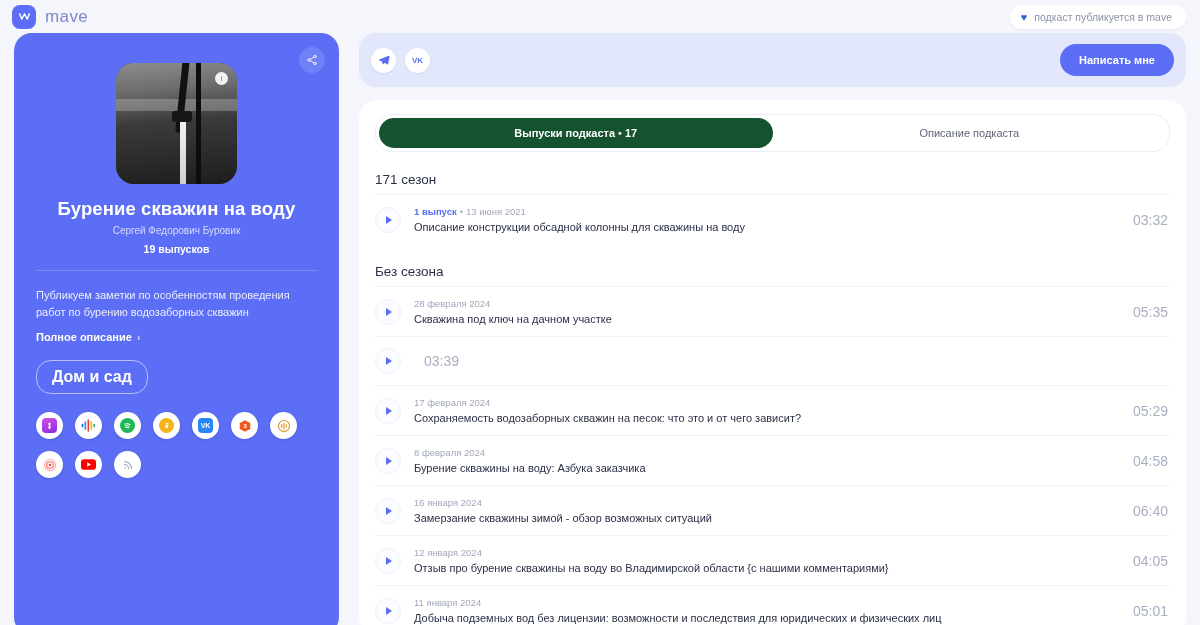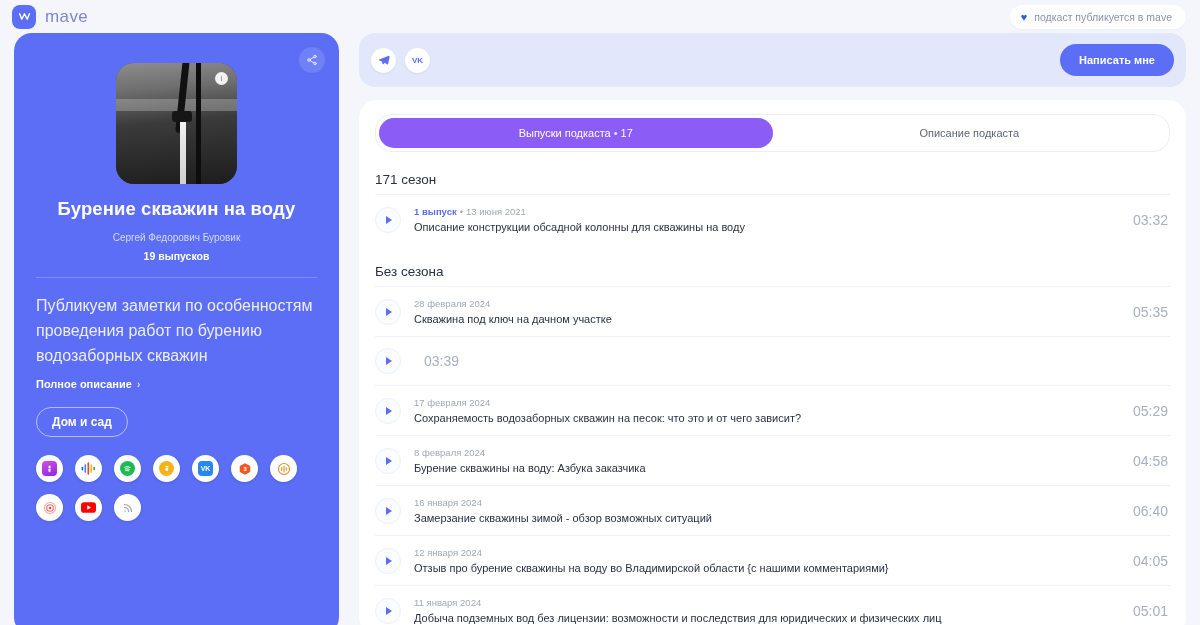--- a/index.html
+++ b/index.html
@@ -66,30 +66,30 @@
   .cover-badge {
     position: absolute; right: 9px; top: 9px;
     width: 13px; height: 13px; border-radius: 50%; background: #f2f2f2;
     display: flex; align-items: center; justify-content: center;
     font-size: 7px; color: #6a6a6a;
   }
   .pod-title {
     margin-top: 14px; text-align: center; font-size: 18.5px; font-weight: 700;
     letter-spacing: .1px;
   }
-  .pod-author { margin-top: 12px; text-align: center; font-size: 10px; color: #d5daff; }
+  .pod-author { margin-top: 5px; text-align: center; font-size: 10px; color: #d5daff; }
   .pod-count { margin-top: 7px; text-align: center; font-size: 10.5px; font-weight: 700; color: #fff; }
   .divider { height: 1px; background: rgba(255,255,255,.22); margin: 15px 0 13px; }
-  .pod-desc { font-size: 16px; line-height: 1.55; color: #eceeff; margin-top: 16px; }
+  .pod-desc { font-size: 11px; line-height: 1.55; color: #eceeff; margin-top: 16px; }
   .full-desc { margin-top: 10px; font-size: 11px; font-weight: 700; color: #fff;
      display: flex; align-items: center; gap: 5px; }
   .chev { font-size: 10px; opacity: .75; }
   .tag {
     display: inline-block; margin-top: 17px; border: 1px solid rgba(255,255,255,.55);
-    border-radius: 15px; padding: 7px 15px; font-size: 12px; font-weight: 700; color: #fff;
+    border-radius: 15px; padding: 7px 15px; font-size: 16px; font-weight: 700; color: #fff;
   }
   .platforms { display: flex; flex-wrap: wrap; gap: 12px 12px; margin-top: 18px; max-width: 285px; }
   .plat {
     width: 27px; height: 27px; border-radius: 50%; background: #fff;
     display: flex; align-items: center; justify-content: center;
     box-shadow: 0 1px 3px rgba(20,30,80,.14);
   }
   .pi { width: 15px; height: 15px; border-radius: 4px; display:flex; align-items:center;
         justify-content:center; font-size: 9px; color:#fff; font-weight:700; }
 
@@ -115,21 +115,21 @@
     padding: 14px 16px 0; min-height: 480px;
   }
   .tabs {
     display: flex; background: #fff; border: 1px solid #eceef5;
     border-radius: 17px; padding: 3px; overflow: hidden;
   }
   .tab {
     flex: 1; text-align: center; padding: 9px 0; font-size: 11px;
     border-radius: 15px; color: #5e6478; cursor: pointer;
   }
-  .tab.active { background: #8b5cf6; color: #fff; font-weight: 400; }
+  .tab.active { background: #14532d; color: #fff; font-weight: 700; }
   .tab .dot { opacity: .85; margin: 0 3px; }
   .season-title {
     font-size: 13.5px; color: #2b3046; margin: 20px 0 7px; font-weight: 400;
   }
   .ep-row {
     display: flex; align-items: center; gap: 13px;
     border-top: 1px solid #f0f1f6; padding: 11px 2px 11px 0;
   }
   .ep-row:first-of-type { border-top: 1px solid #f0f1f6; }
   .play {

